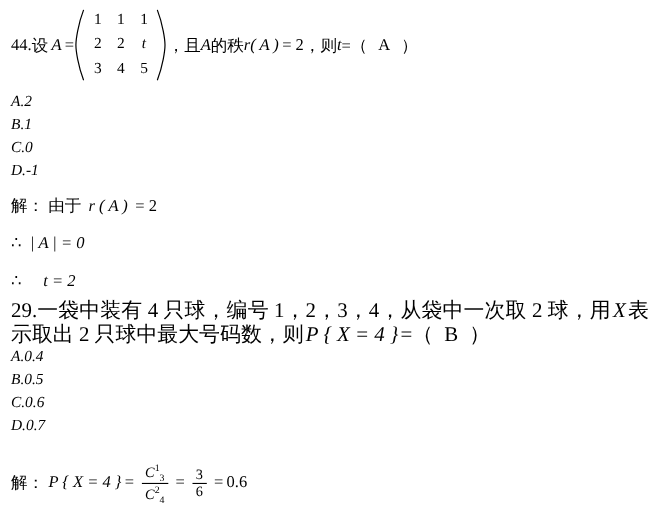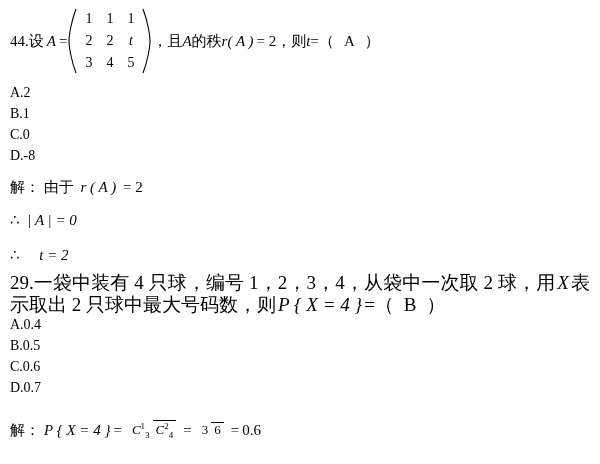--- a/index.html
+++ b/index.html
@@ -56,21 +56,21 @@
   .matrix td.ital { font-style: italic; }
 
   .choices {
     position: absolute;
     left: 10px;
     font-size: 14px;
     line-height: 21px;
   }
   .c28 { top: 82px; }
   .c29 { top: 314px; }
-  .choices div { white-space: nowrap; }
+  .choices div { white-space: nowrap; font-style: italic; }
 
   .soln-line {
     position: absolute;
     left: 10px;
     font-size: 15px;
     white-space: nowrap;
   }
   .s28a { top: 178px; }
   .s28b { top: 211px; }
   .s28c { top: 246px; }
@@ -90,21 +90,21 @@
     position: absolute;
     top: 420px;
     left: 10px;
     font-size: 15px;
     display: flex;
     align-items: center;
     white-space: nowrap;
   }
   .frac {
     display: inline-flex;
-    flex-direction: row;
+    flex-direction: column;
     align-items: center;
     vertical-align: middle;
     margin: 0 4px;
     font-size: 13px;
     line-height: 1.15;
   }
   .frac .num { padding: 0 3px; }
   .frac .den { padding: 0 3px; border-top: 1px solid #000; text-align: right; }
   .sub { font-size: 9px; vertical-align: sub; font-style: normal; }
   .sup { font-size: 9px; vertical-align: super; font-style: normal; }
@@ -164,21 +164,21 @@
     <span class="math">t</span>
     <span>=（</span>
     <span style="margin:0 10px;">A</span>
     <span>）</span>
   </div>
 
   <div class="choices c28">
     <div>A.2</div>
     <div>B.1</div>
     <div>C.0</div>
-    <div>D.-8</div>
+    <div>D.-1</div>
   </div>
 
   <div class="soln-line s28a">
     <span>解：</span>
     <span>由于</span>
     <span class="math" style="margin-left:3px;">r</span>
     <span class="math">( A )</span>
     <span style="margin-left:3px;">= 2</span>
   </div>
 

